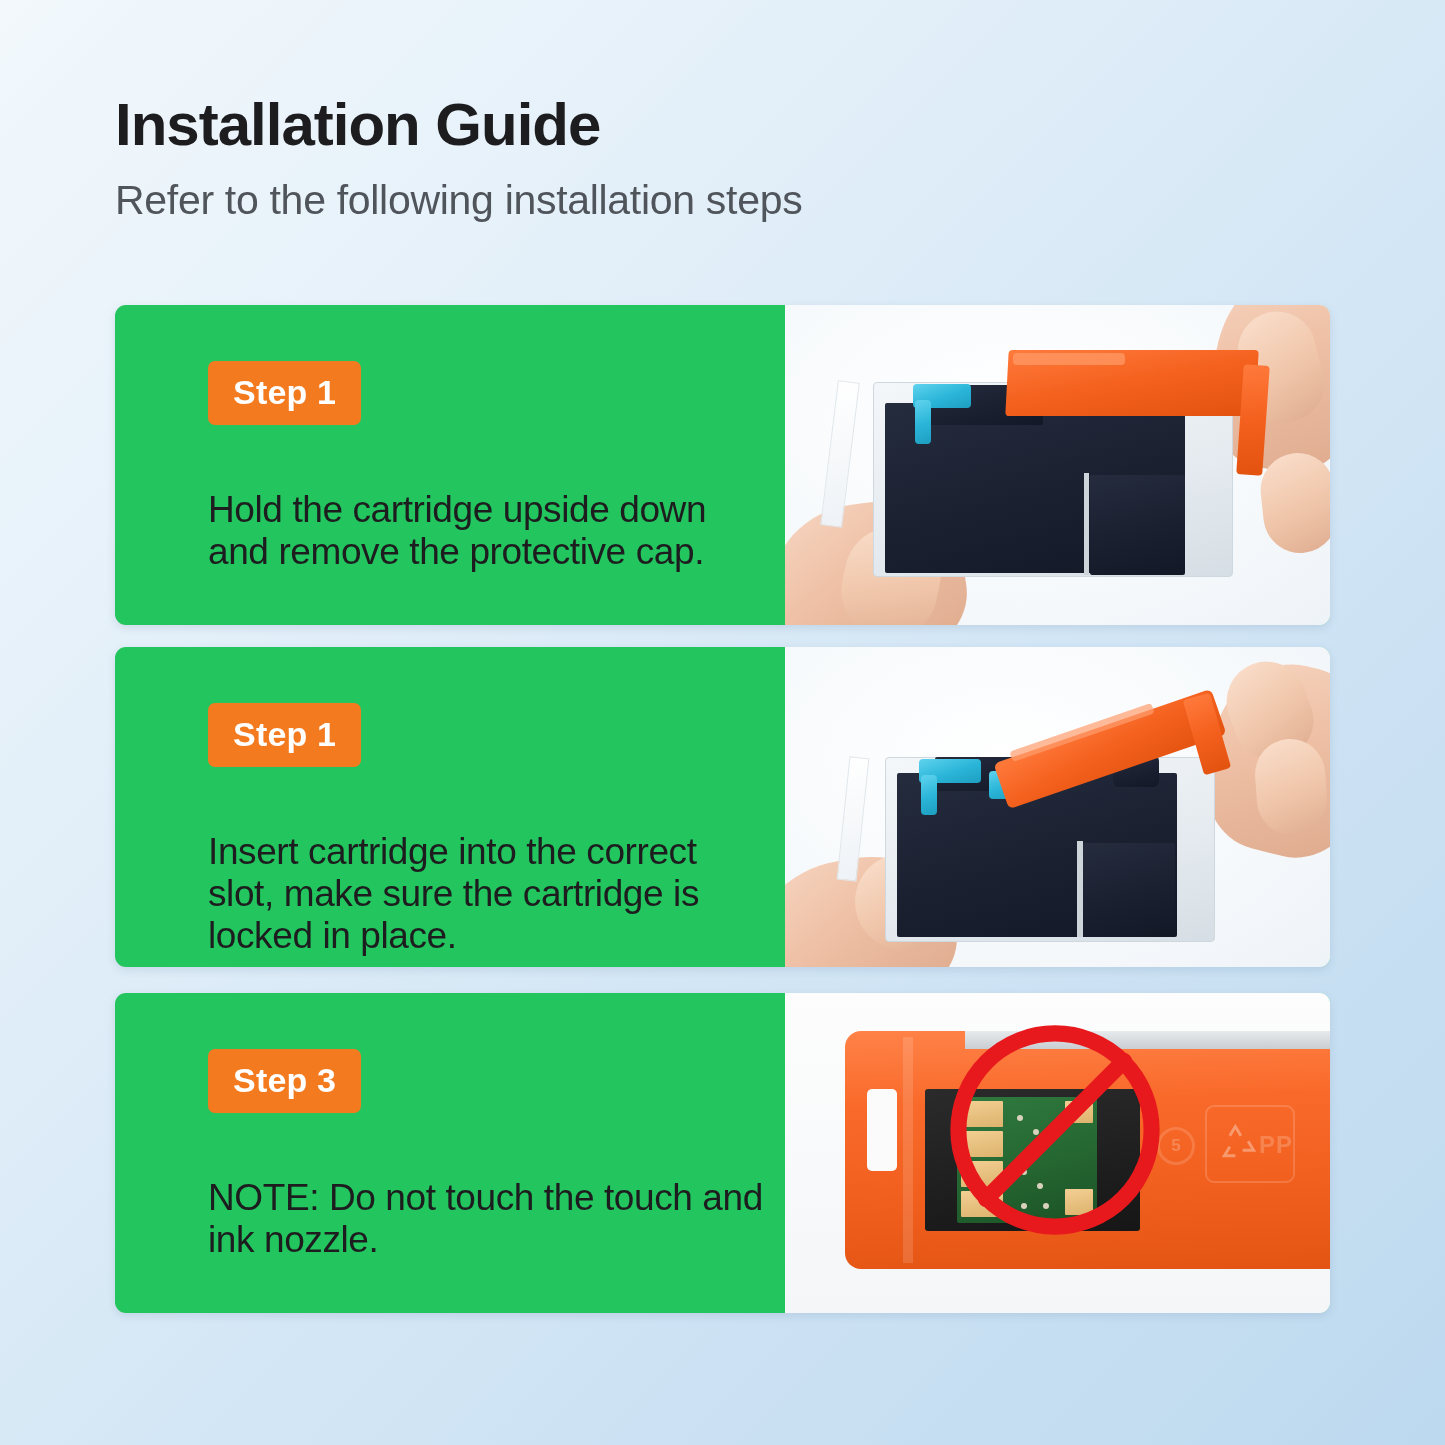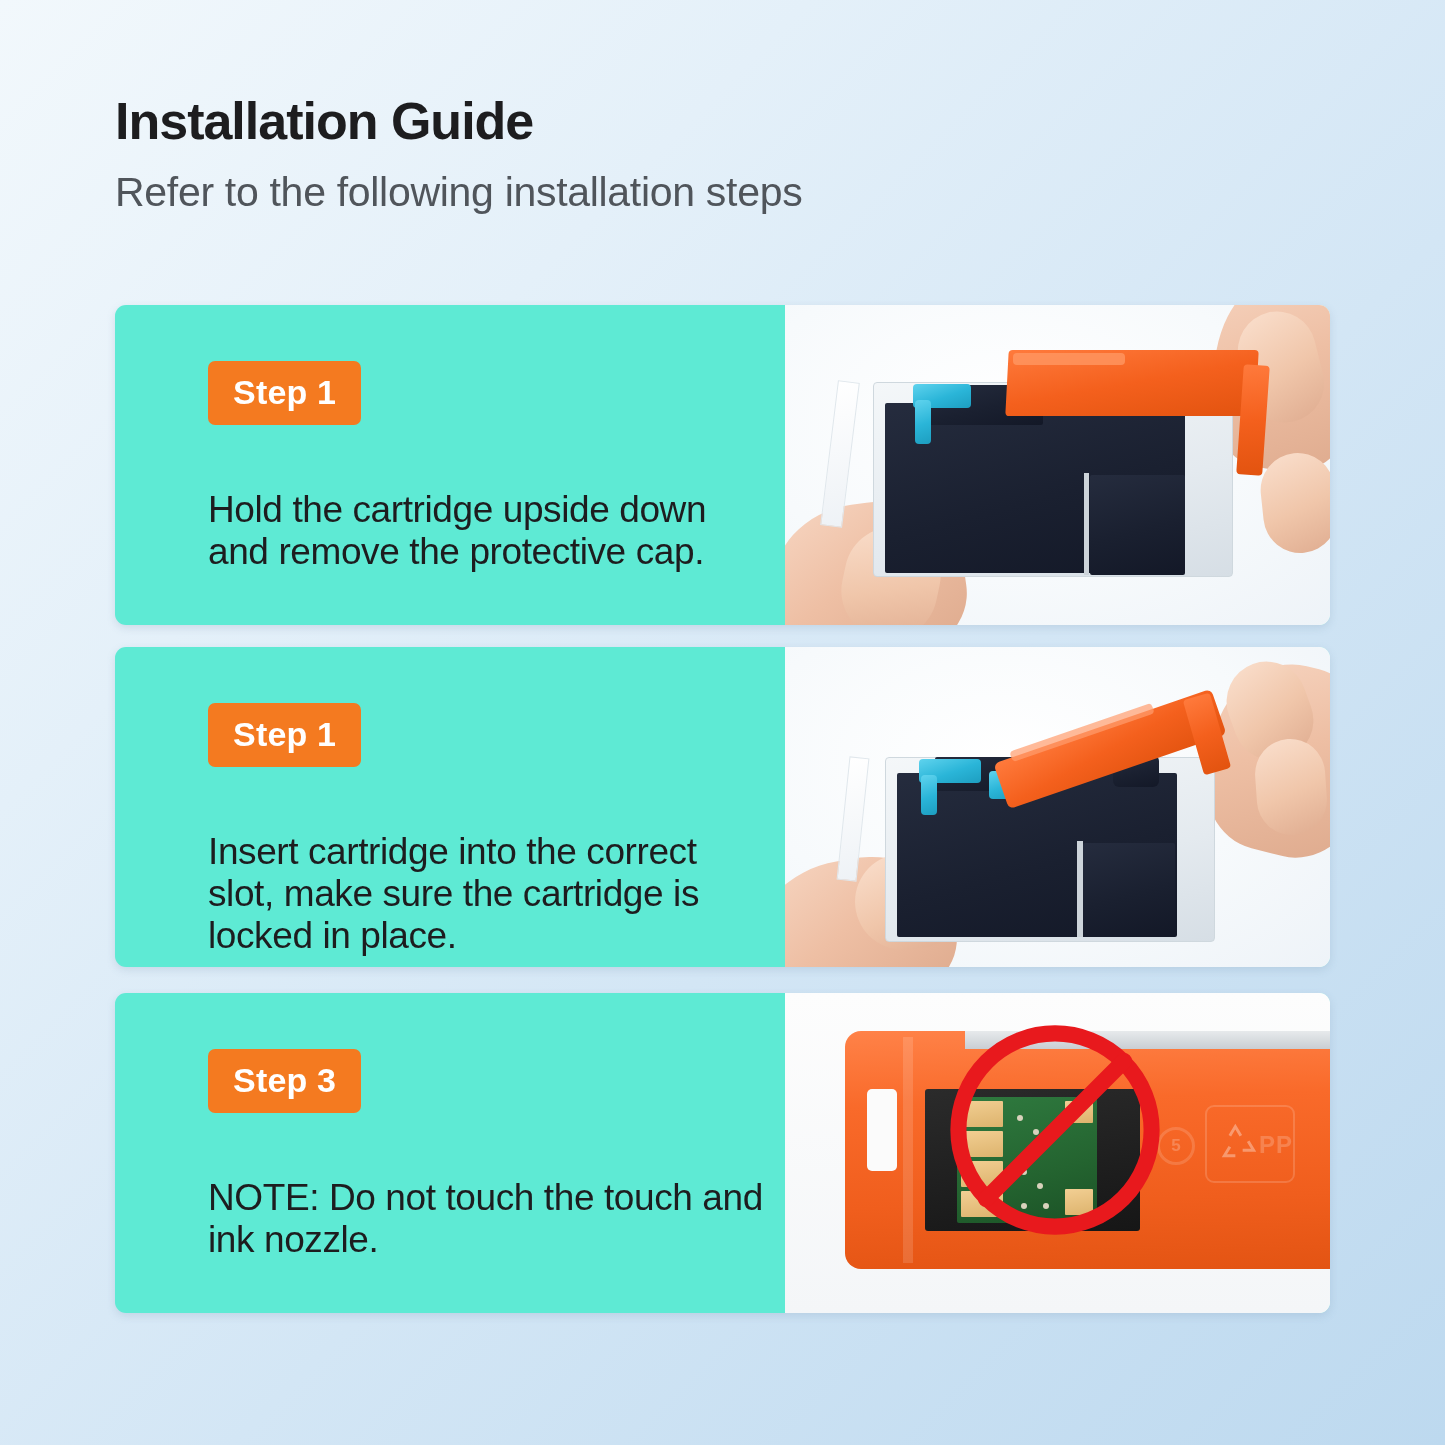--- a/index.html
+++ b/index.html
@@ -7,32 +7,32 @@
   body {
     font-family: "Liberation Sans", sans-serif;
     background: linear-gradient(135deg, #f2f8fc 0%, #e4f0f9 28%, #d3e6f5 58%, #bdd9ef 100%);
     overflow: hidden;
     position: relative;
   }
 
   
   .header { position:absolute; left:115px; top:95px; width:1220px; }
   .title {
-    font-size: 52px; font-weight: 700; color:#1d1d1f;
+    font-size: 60px; font-weight: 700; color:#1d1d1f;
     letter-spacing:-1px; line-height:1.0;
   }
   .subtitle {
     font-size: 41px; font-weight:400; color:#50555b;
     margin-top: 24px; line-height:1.05; letter-spacing:-0.3px;
   }
 
   
   .card {
     position:absolute; left:115px; width:1215px; height:320px;
-    background:#5eead4; border-radius:11px;
+    background:#22c55e; border-radius:11px;
     box-shadow: 0 3px 9px rgba(105,135,165,0.20);
     display:flex; overflow:hidden;
   }
   #card-1 { top: 305px; }
   #card-2 { top: 647px; }
   #card-3 { top: 993px; }
 
   .card-text { width:670px; flex:0 0 670px; padding:56px 0 0 93px; position:relative; }
   .card-photo { flex:1 1 auto; position:relative; overflow:hidden; background:#fbfcfd; }
 

